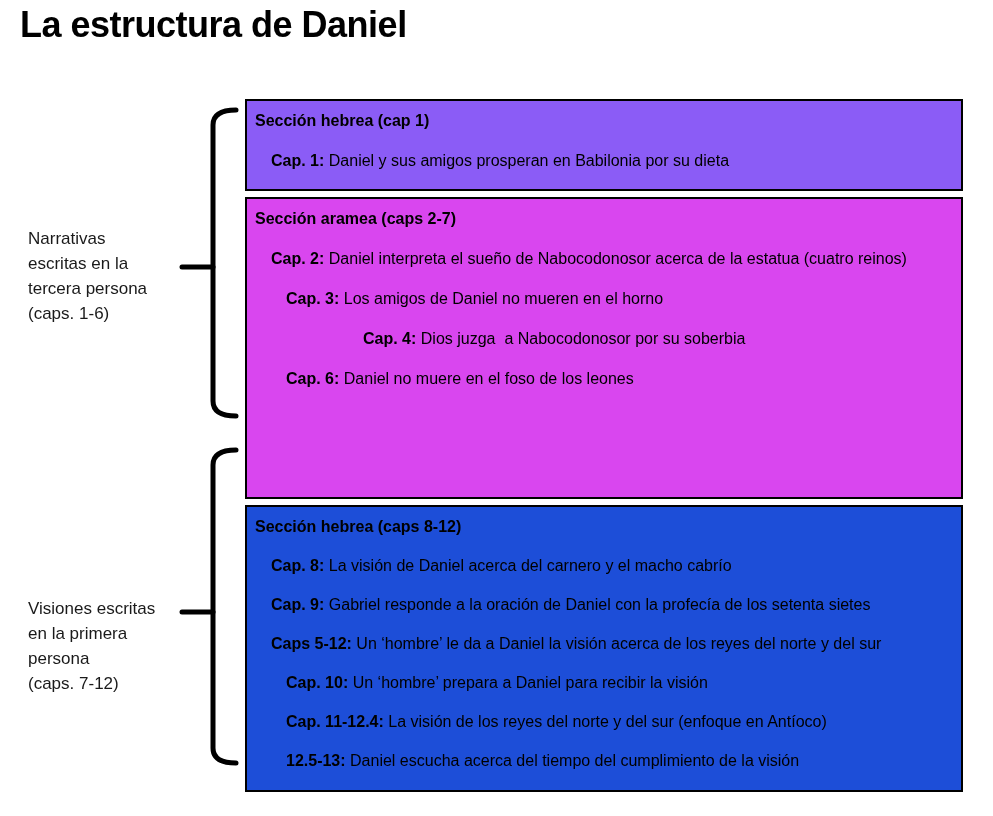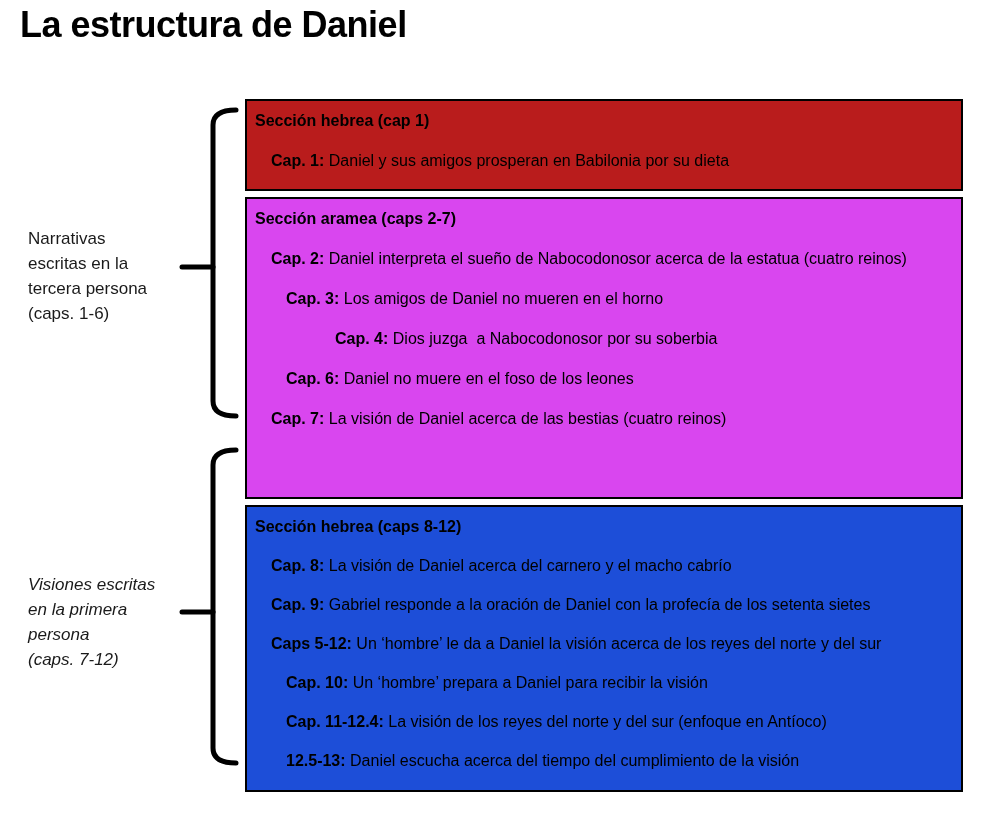--- a/index.html
+++ b/index.html
@@ -14,42 +14,42 @@
   .title{
     position:absolute;left:20px;top:4px;
     font-size:36px;font-weight:700;letter-spacing:-0.5px;
     color:#000000;
   }
   .annotation{
     position:absolute;left:28px;width:170px;
     font-size:17px;line-height:25px;color:#1a1a1a;
   }
   #annotation-1{top:226px;}
-  #annotation-2{top:572px;font-style:italic;}
+  #annotation-2{top:596px;}
   .brace{position:absolute;left:178px;}
   #brace-1{top:105px;}
   #brace-2{top:445px;}
   .section{
     position:absolute;left:245px;width:718px;
     border:2px solid #000000;box-sizing:border-box;
     padding:0 10px 0 8px;
   }
-  #section-1{top:99px;height:92px;background:#b91c1c;}
+  #section-1{top:99px;height:92px;background:#8b5cf6;}
   #section-2{top:197px;height:302px;background:#d946ef;}
   #section-3{top:505px;height:287px;background:#1d4ed8;}
   .row{
     height:40px;display:flex;align-items:center;
     font-size:16px;white-space:pre;
   }
   #section-3 .row{height:39px;}
   .row .lbl{font-weight:700;}
   .row .hdr{font-weight:700;}
   .ind0{margin-left:16px;}
   .ind1{margin-left:31px;}
-  .ind2{margin-left:80px;}
+  .ind2{margin-left:108px;}
 </style>
 </head>
 <body>
 
 <div class="title">La estructura de Daniel</div>
 
 <div class="annotation" id="annotation-1">
   <div>Narrativas</div>
   <div>escritas en la</div>
   <div>tercera persona</div>
@@ -77,21 +77,20 @@
   <div class="row"><span class="hdr">Sección hebrea (cap 1)</span></div>
   <div class="row ind0"><span class="lbl">Cap. 1:</span><span> Daniel y sus amigos prosperan en Babilonia por su dieta</span></div>
 </div>
 
 <div class="section" id="section-2">
   <div class="row"><span class="hdr">Sección aramea (caps 2-7)</span></div>
   <div class="row ind0"><span class="lbl">Cap. 2:</span><span> Daniel interpreta el sueño de Nabocodonosor acerca de la estatua (cuatro reinos)</span></div>
   <div class="row ind1"><span class="lbl">Cap. 3:</span><span> Los amigos de Daniel no mueren en el horno</span></div>
   <div class="row ind2"><span class="lbl">Cap. 4:</span><span> Dios juzga  a Nabocodonosor por su soberbia</span></div>
   <div class="row ind1"><span class="lbl">Cap. 6:</span><span> Daniel no muere en el foso de los leones</span></div>
-  <div class="row ind0"><span class="lbl">Cap. 7:</span><span> La visión de Daniel acerca de las bestias (cuatro reinos)</span></div>
 </div>
 
 <div class="section" id="section-3">
   <div class="row"><span class="hdr">Sección hebrea (caps 8-12)</span></div>
   <div class="row ind0"><span class="lbl">Cap. 8:</span><span> La visión de Daniel acerca del carnero y el macho cabrío</span></div>
   <div class="row ind0"><span class="lbl">Cap. 9:</span><span> Gabriel responde a la oración de Daniel con la profecía de los setenta sietes</span></div>
   <div class="row ind0"><span class="lbl">Caps 5-12:</span><span> Un ‘hombre’ le da a Daniel la visión acerca de los reyes del norte y del sur</span></div>
   <div class="row ind1"><span class="lbl">Cap. 10:</span><span> Un ‘hombre’ prepara a Daniel para recibir la visión</span></div>
   <div class="row ind1"><span class="lbl">Cap. 11-12.4:</span><span> La visión de los reyes del norte y del sur (enfoque en Antíoco)</span></div>
   <div class="row ind1"><span class="lbl">12.5-13:</span><span> Daniel escucha acerca del tiempo del cumplimiento de la visión</span></div>

